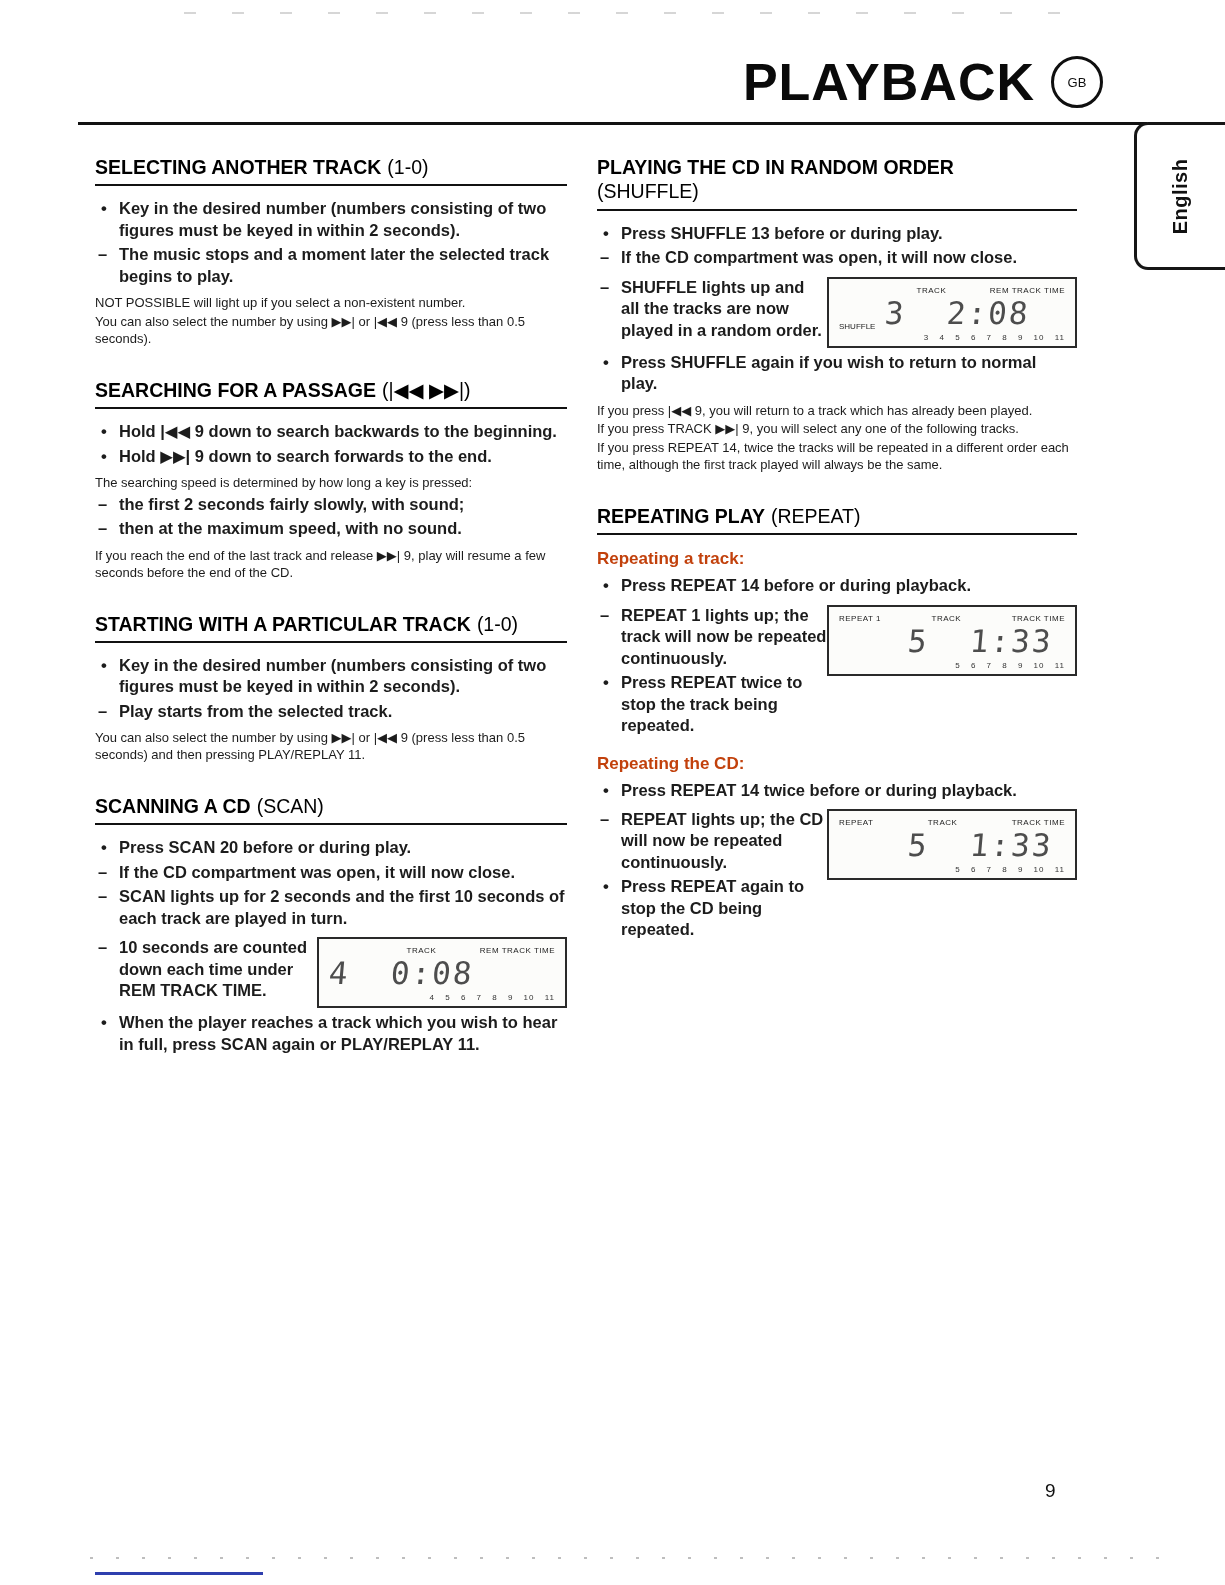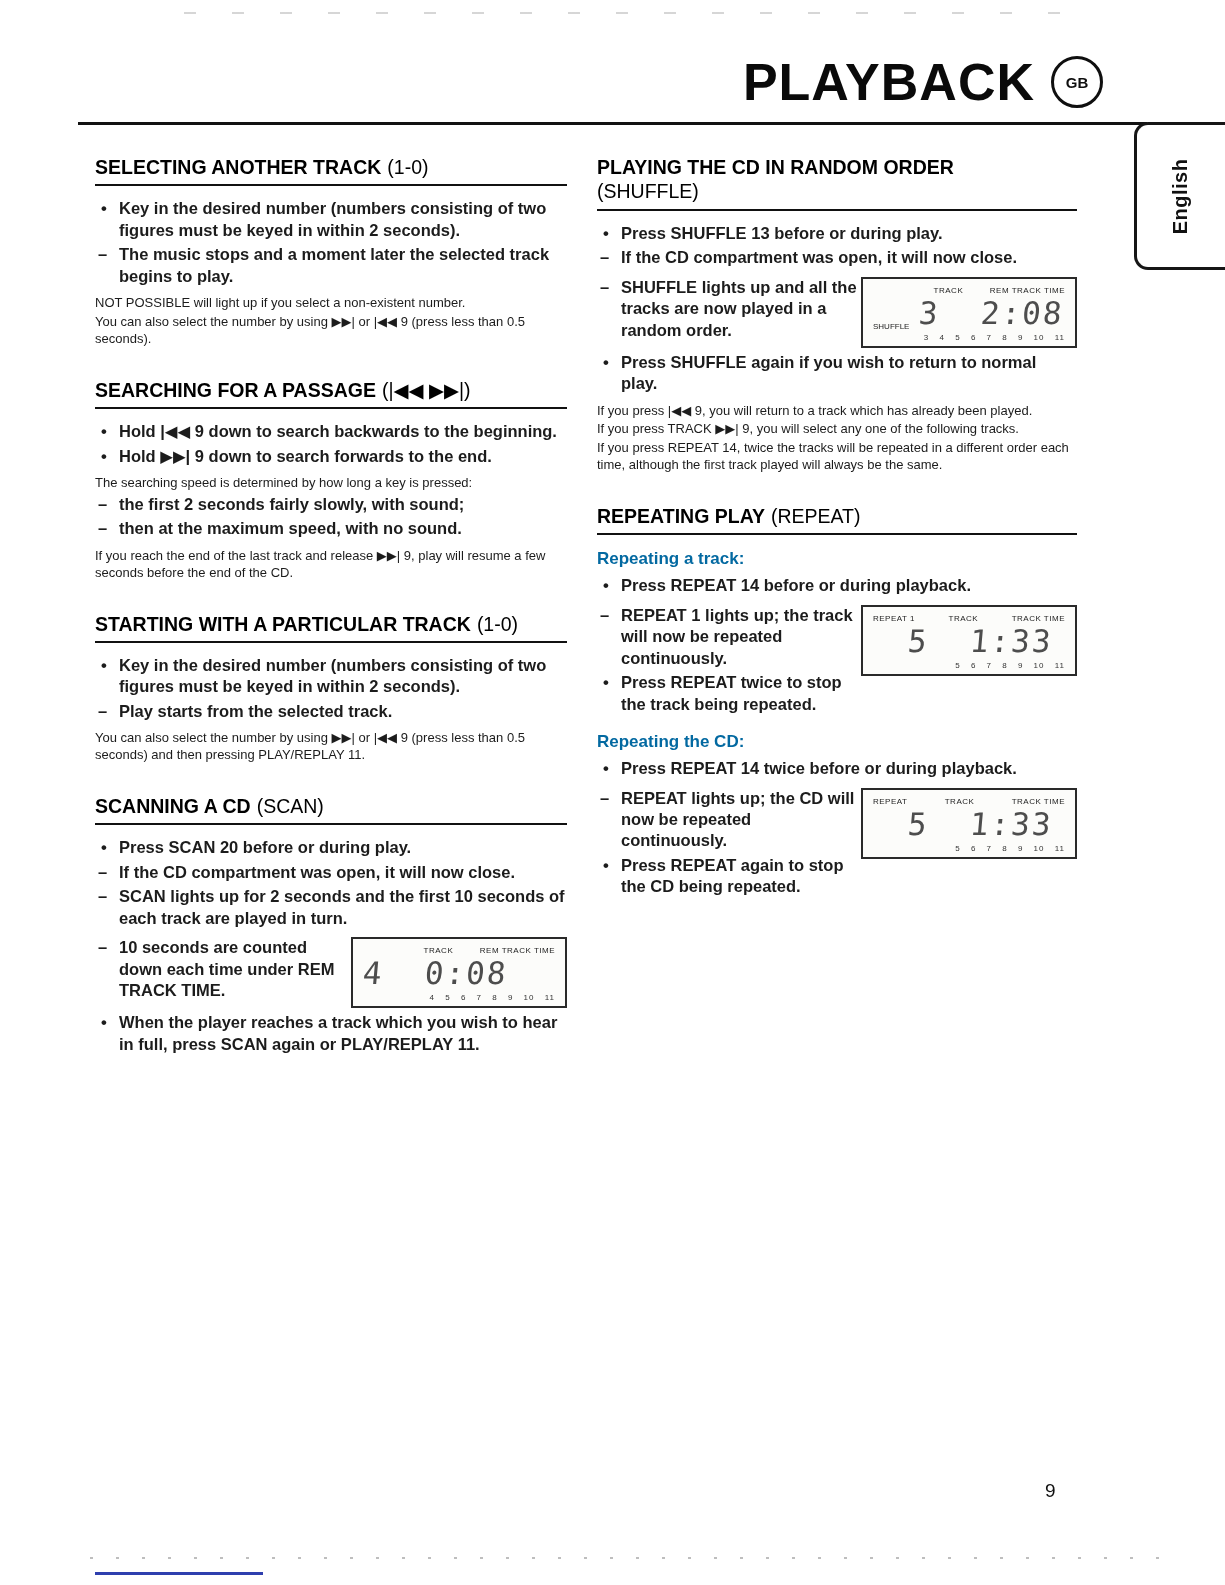--- a/index.html
+++ b/index.html
@@ -17,57 +17,57 @@
   .noise-bottom{position:absolute;top:1557px;left:90px;right:60px;height:2px;
     background:repeating-linear-gradient(90deg,#7d7d7d 0 3px,transparent 3px 26px);opacity:.5;}
   .blue-line{position:absolute;top:1572px;left:95px;width:168px;height:3px;background:#2f3fae;}
 
   
   .masthead{display:flex;justify-content:flex-end;align-items:center;
     padding:52px 122px 0 0;gap:16px;}
   .title{font-size:52px;font-weight:bold;letter-spacing:1px;color:#0a0a0a;margin:0;}
   .gb{display:inline-flex;align-items:center;justify-content:center;
     width:46px;height:46px;border:3px solid #0f0f0f;border-radius:50%;
-    font-size:15px;font-weight:bold;color:#0f0f0f;}
+    font-size:13px;font-weight:normal;color:#0f0f0f;}
   .rule{height:3px;background:#121212;margin:10px 78px 0 78px;}
 
   
   .lang-tab{position:absolute;top:122px;right:0;width:88px;height:142px;
     border:3px solid #161616;border-right:none;border-radius:14px 0 0 14px;
     display:flex;align-items:center;justify-content:center;background:#fff;}
   .lang-tab .vert{transform:rotate(-90deg);font-size:20px;font-weight:bold;
     letter-spacing:.5px;color:#111;white-space:nowrap;}
 
   
   .cols{display:flex;gap:30px;padding:30px 118px 0 95px;}
   .col{flex:0 0 auto;}
   .col.left{width:472px;}
   .col.right{width:480px;}
 
   .sec{margin-bottom:30px;}
   h2{font-size:19.5px;margin:0 0 12px 0;padding-bottom:5px;
     border-bottom:2.5px solid #111;color:#000;font-weight:bold;line-height:1.25;}
   h2 .paren{font-weight:normal;margin-left:6px;}
   h2 .line{display:block;}
-  h3{font-size:17px;margin:14px 0 6px 0;color:#0369a1;}
+  h3{font-size:17px;margin:14px 0 6px 0;color:#c2410c;}
 
   ul{list-style:none;margin:0 0 8px 0;padding:0;}
   li{position:relative;padding-left:24px;margin-bottom:3px;
     font-size:16.5px;line-height:1.3;font-weight:bold;}
   li.dot::before{content:"\2022";position:absolute;left:6px;top:0;}
   li.dash::before{content:"\2013";position:absolute;left:3px;top:0;}
   p{font-size:13px;line-height:1.3;margin:3px 0 10px 0;}
   p.tight{margin:2px 0;}
 
   
   .media-row{display:flex;gap:0;align-items:flex-start;margin-bottom:4px;}
   .flex-text{flex:1 1 auto;margin-bottom:0;}
 
   
-  .lcd{flex:0 0 auto;width:216px;border:2.5px solid #2a2a2a;background:#fcfcfa;
+  .lcd{flex:0 0 auto;width:250px;border:2.5px solid #2a2a2a;background:#fcfcfa;
     padding:7px 10px 4px 10px;box-sizing:border-box;}
   .lcd-top{display:flex;justify-content:space-between;align-items:flex-start;
     font-size:8px;letter-spacing:.5px;color:#222;}
   .lcd-top .sp{width:34px;}
   .lcd-mid{display:flex;align-items:flex-end;gap:10px;min-height:36px;}
   .lcd-mid.end{justify-content:flex-end;padding-right:12px;}
   .lcd-mode{font-size:8px;color:#222;flex:0 0 auto;}
   .seg{display:inline-block;font-family:"DejaVu Sans Mono",monospace;
     font-size:31px;color:#4d4d4d;transform:skewX(-5deg);letter-spacing:2px;
     white-space:pre;}

